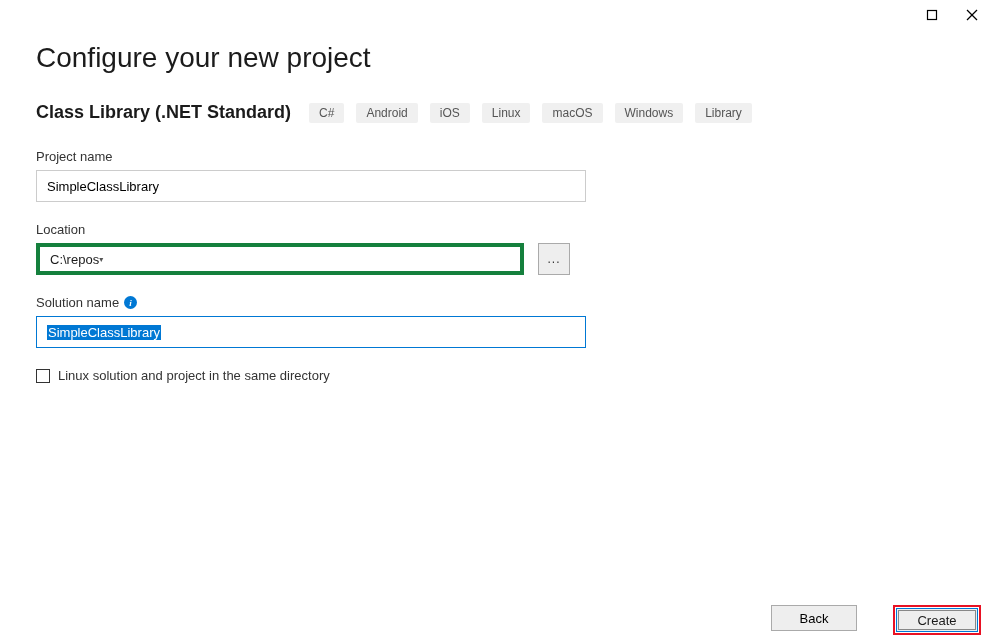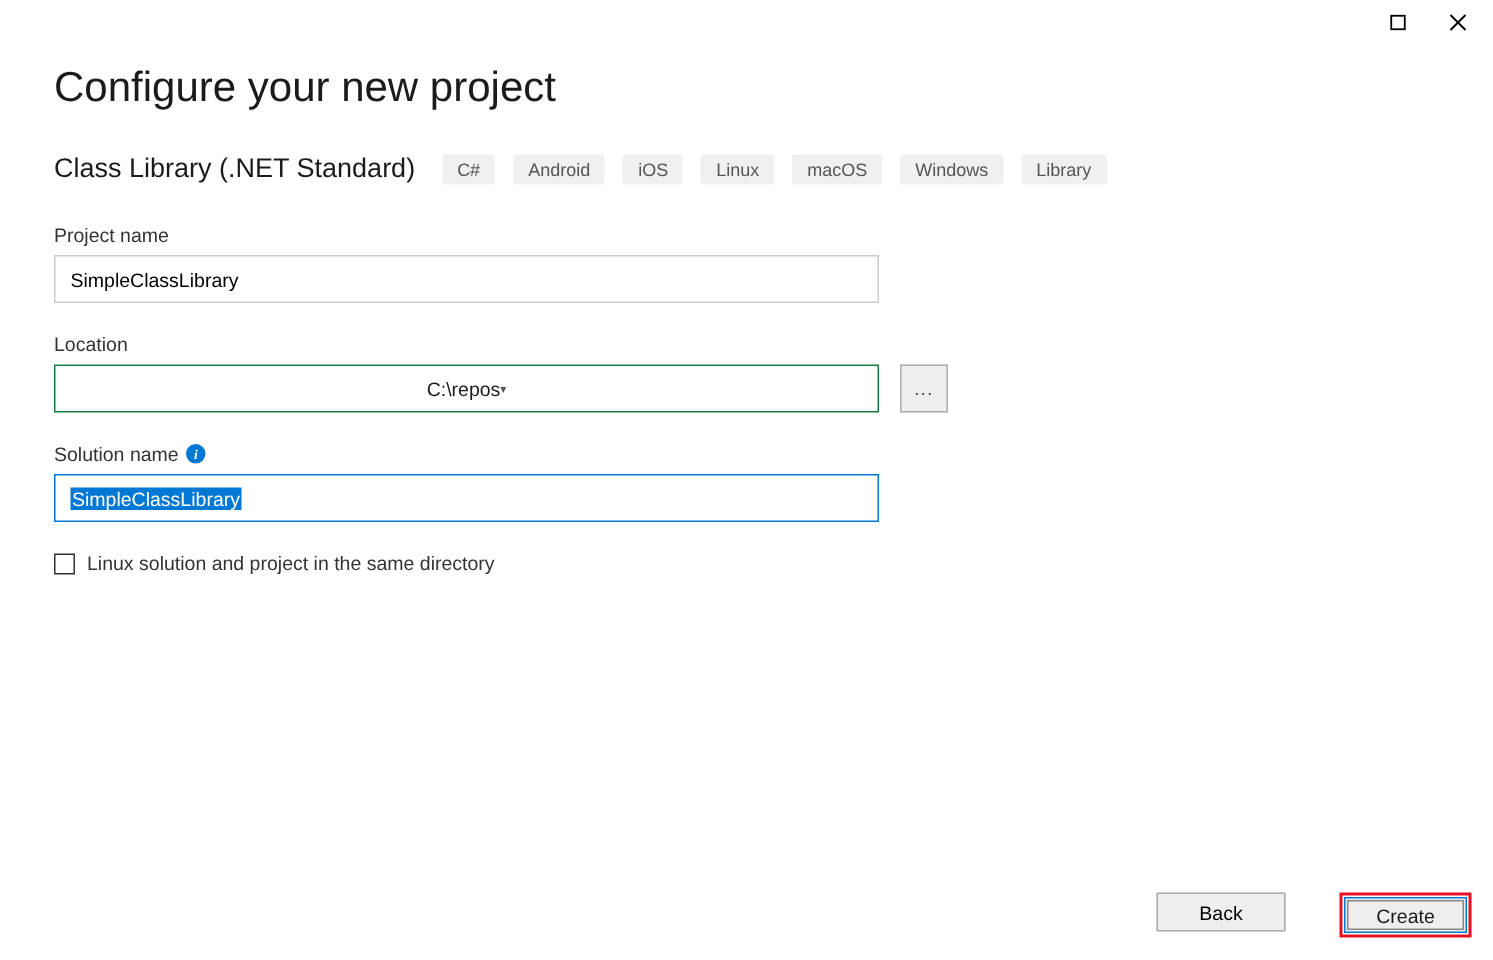--- a/index.html
+++ b/index.html
@@ -44,21 +44,21 @@
     }
     .subtitle-row {
       display: flex;
       align-items: center;
       gap: 12px;
       margin-bottom: 26px;
       flex-wrap: wrap;
     }
     .subtitle {
       font-size: 18px;
-      font-weight: 400;
+      font-weight: 700;
       margin-right: 6px;
     }
     .tag {
       background: #f0f0f0;
       color: #555;
       font-size: 12px;
       padding: 3px 10px;
       border-radius: 2px;
     }
     .form-group {
@@ -109,28 +109,28 @@
       background: #0078d4;
       color: white;
       padding: 0 1px;
     }
     .location-row {
       display: flex;
       align-items: center;
       gap: 14px;
     }
     .combo-input {
-      width: 550px;
-      height: 32px;
-      border: 1px solid #15803d;
+      width: 488px;
+      height: 32px;
+      border: 4px solid #15803d;
       padding: 0 10px;
       font-size: 13px;
       display: flex;
       align-items: center;
-      justify-content: center;
+      justify-content: flex-start;
       background: white;
     }
     .dropdown-arrow {
       font-size: 8px;
       color: #555;
     }
     .browse-btn {
       width: 32px;
       height: 32px;
       border: 1px solid #aaaaaa;
@@ -155,21 +155,21 @@
       border: 1px solid #333;
       background: white;
       cursor: pointer;
     }
     .checkbox-label {
       font-size: 13px;
       color: #333;
     }
     .footer {
       position: absolute;
-      bottom: 15px;
+      bottom: 5px;
       right: 14px;
       display: flex;
       gap: 8px;
     }
     .footer-btn {
       width: 86px;
       height: 26px;
       border: 1px solid #aaaaaa;
       background: #eeeeee;
       font-size: 13px;

